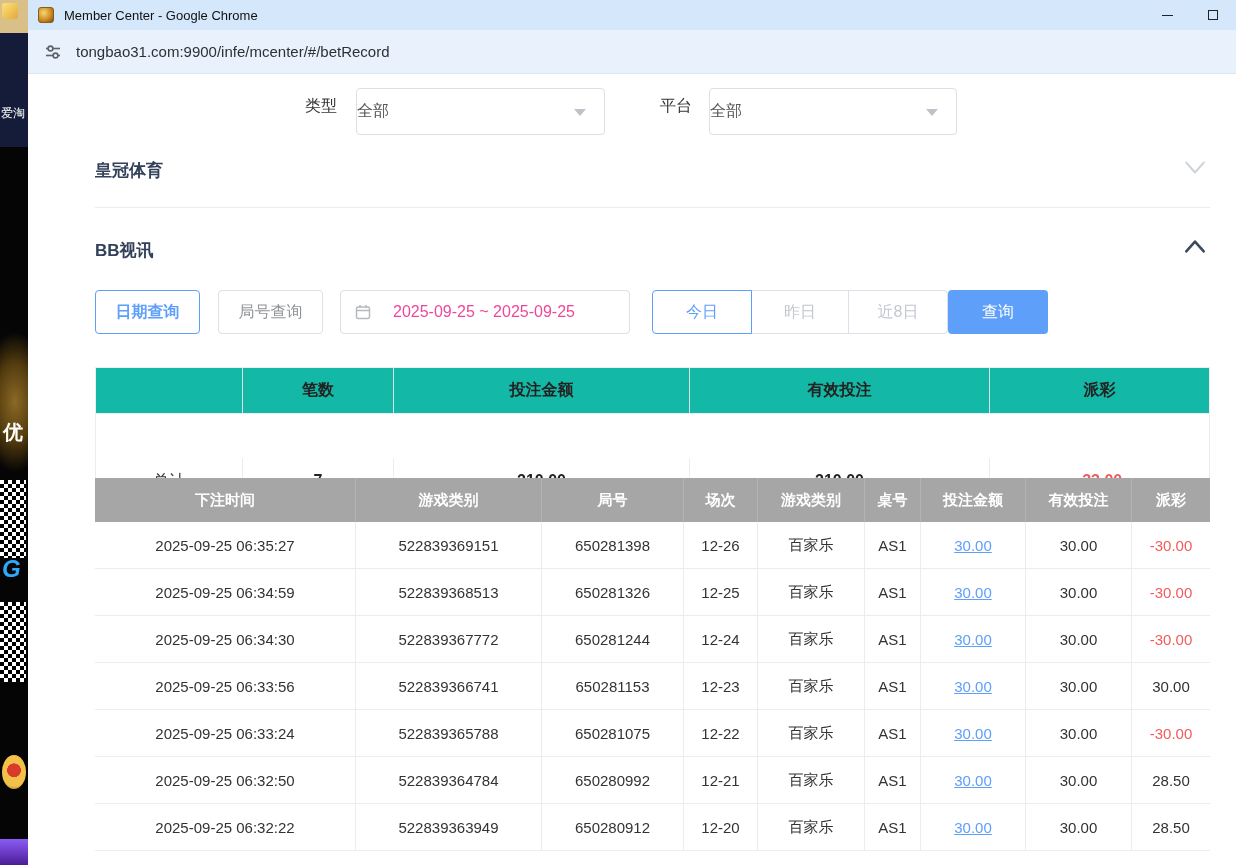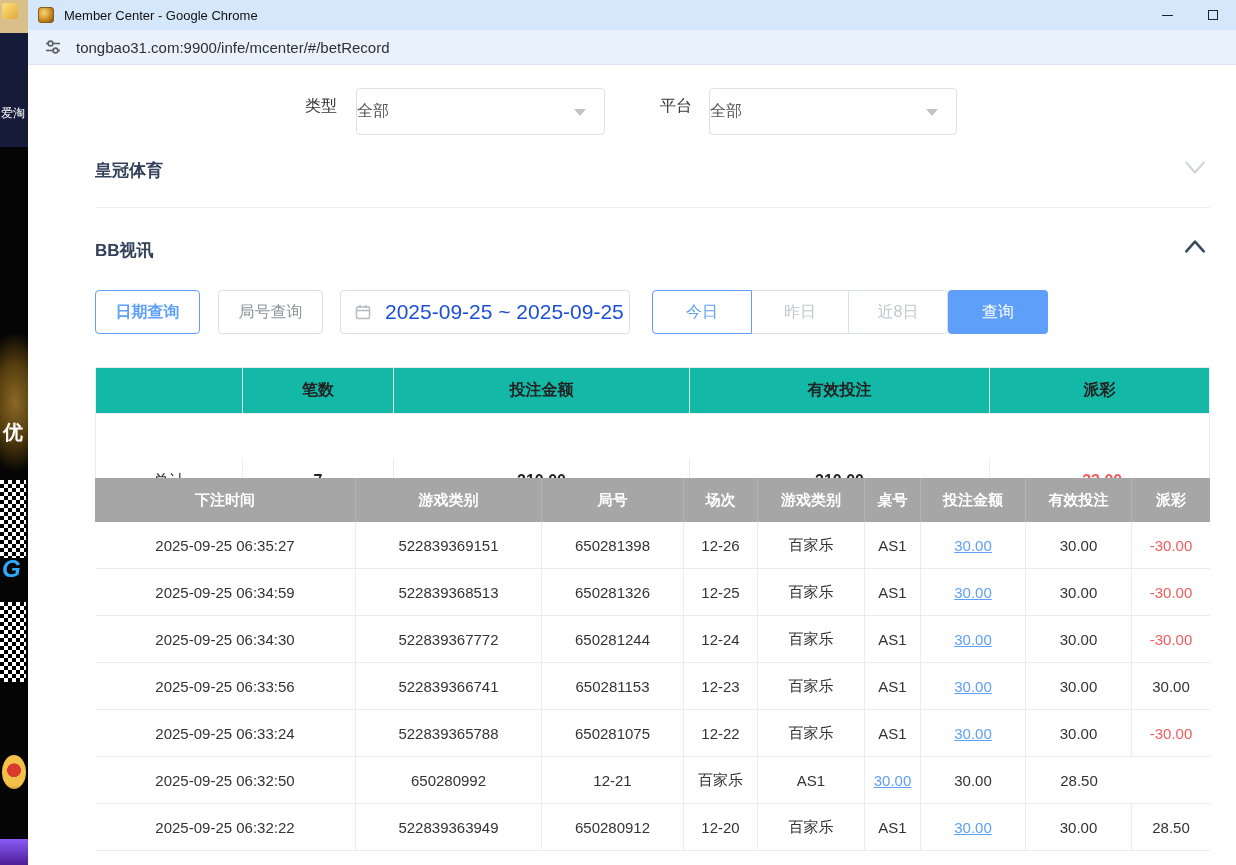--- a/index.html
+++ b/index.html
@@ -34,21 +34,21 @@
   .window { position:absolute; left:28px; top:0; width:1208px; height:865px; background:#fff; }
   .titlebar { position:absolute; left:0; top:0; right:0; height:30px; background:#d5e7fa; display:flex; align-items:center; }
   .favicon { width:16px; height:16px; margin-left:10px; border-radius:3px; flex:0 0 auto;
       background:radial-gradient(circle at 35% 35%, #f7d774, #c8861f 60%, #7a4a10); border:1px solid #8a5c18; }
   .title-text { margin-left:10px; font-size:13px; color:#111; white-space:nowrap; }
   .win-controls { margin-left:auto; display:flex; height:100%; }
   .win-btn { width:46px; height:100%; display:flex; align-items:center; justify-content:center; cursor:default; }
   .min-glyph { width:11px; height:1px; background:#222; }
   .max-glyph { width:10px; height:10px; border:1px solid #222; background:transparent; }
 
-  .toolbar { position:absolute; left:0; top:30px; right:0; height:35px; background:#e9f1fc;
+  .toolbar { position:absolute; left:0; top:30px; right:0; height:44px; background:#e9f1fc;
       border-bottom:1px solid #dde6f2; display:flex; align-items:center; }
   .tune-icon { margin-left:16px; flex:0 0 auto; }
   .url-text { font-size:15px; color:#2d3136; margin-left:14px; white-space:nowrap; }
 
   
   .page { position:absolute; left:0; top:77px; right:0; bottom:0; background:#fff; overflow:hidden; }
 
   .filter-row { position:absolute; left:0; top:5px; height:47px; width:100%; }
   .filter-label { position:absolute; top:0; height:47px; line-height:47px; font-size:16px; color:#333; }
   .lbl-type { left:277px; }
@@ -69,21 +69,21 @@
   .divider { position:absolute; left:67px; top:130px; width:1115px; height:1px; background:#ededed; }
 
   
   .query-row { position:absolute; left:0; top:213px; height:44px; width:100%; }
   .qbtn { position:absolute; top:0; height:44px; border-radius:4px; background:#fff; border:1px solid #dcdfe6;
       font-size:16px; display:flex; align-items:center; justify-content:center; cursor:pointer; }
   .btn-date-query { left:67px; width:105px; border-color:#5e9ff9; color:#5e9ff9; font-weight:bold; }
   .btn-round-query { left:190px; width:105px; color:#909399; }
   .date-box { position:absolute; left:312px; top:0; width:290px; height:44px; border:1px solid #dcdfe6; border-radius:4px;
       background:#fff; display:flex; align-items:center; padding-left:14px; cursor:pointer; }
-  .date-text { margin-left:14px; font-size:21px; color:#1d4ed8; }
+  .date-text { margin-left:22px; font-size:16px; color:#ec4899; }
   .seg-group { position:absolute; left:612px; top:0; height:44px; display:flex; }
   .seg { height:44px; border:1px solid #dcdfe6; background:#fff; font-size:16px; color:#c3c7cf;
       display:flex; align-items:center; justify-content:center; cursor:pointer; margin-left:-1px; }
   .seg-first { margin-left:12px; border-radius:4px 0 0 4px; width:100px; }
   .seg-mid { width:98px; }
   .seg-last { border-radius:0 4px 4px 0; width:100px; }
   .seg-active { border-color:#5e9ff9; color:#5e9ff9; z-index:2; }
   .btn-search { position:absolute; left:920px; top:0; width:100px; height:44px; background:#5e9ff9; color:#fff;
       font-size:16px; border:none; border-radius:4px; display:flex; align-items:center; justify-content:center; cursor:pointer; }
 
@@ -297,20 +297,21 @@
               <div class="bt-td">百家乐</div>
               <div class="bt-td">AS1</div>
               <div class="bt-td">
                 <a class="amount-link">30.00</a>
               </div>
               <div class="bt-td">30.00</div>
               <div class="bt-td neg">-30.00</div>
             </div>
             <div class="bt-row">
               <div class="bt-td">2025-09-25 06:32:50</div>
+              <div class="bt-td">522839364784</div>
               <div class="bt-td">650280992</div>
               <div class="bt-td">12-21</div>
               <div class="bt-td">百家乐</div>
               <div class="bt-td">AS1</div>
               <div class="bt-td">
                 <a class="amount-link">30.00</a>
               </div>
               <div class="bt-td">30.00</div>
               <div class="bt-td">28.50</div>
             </div>

